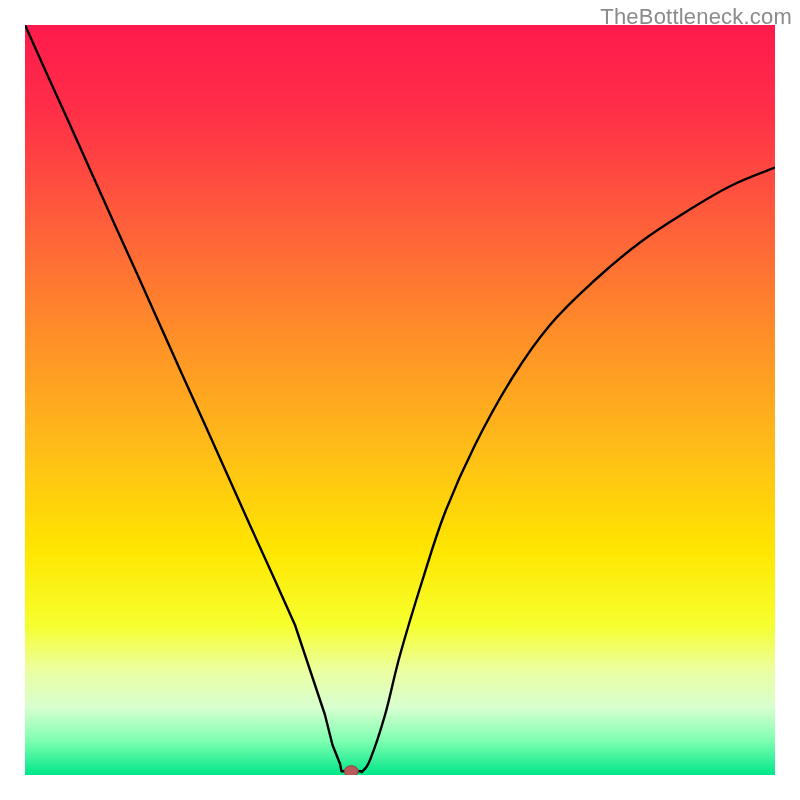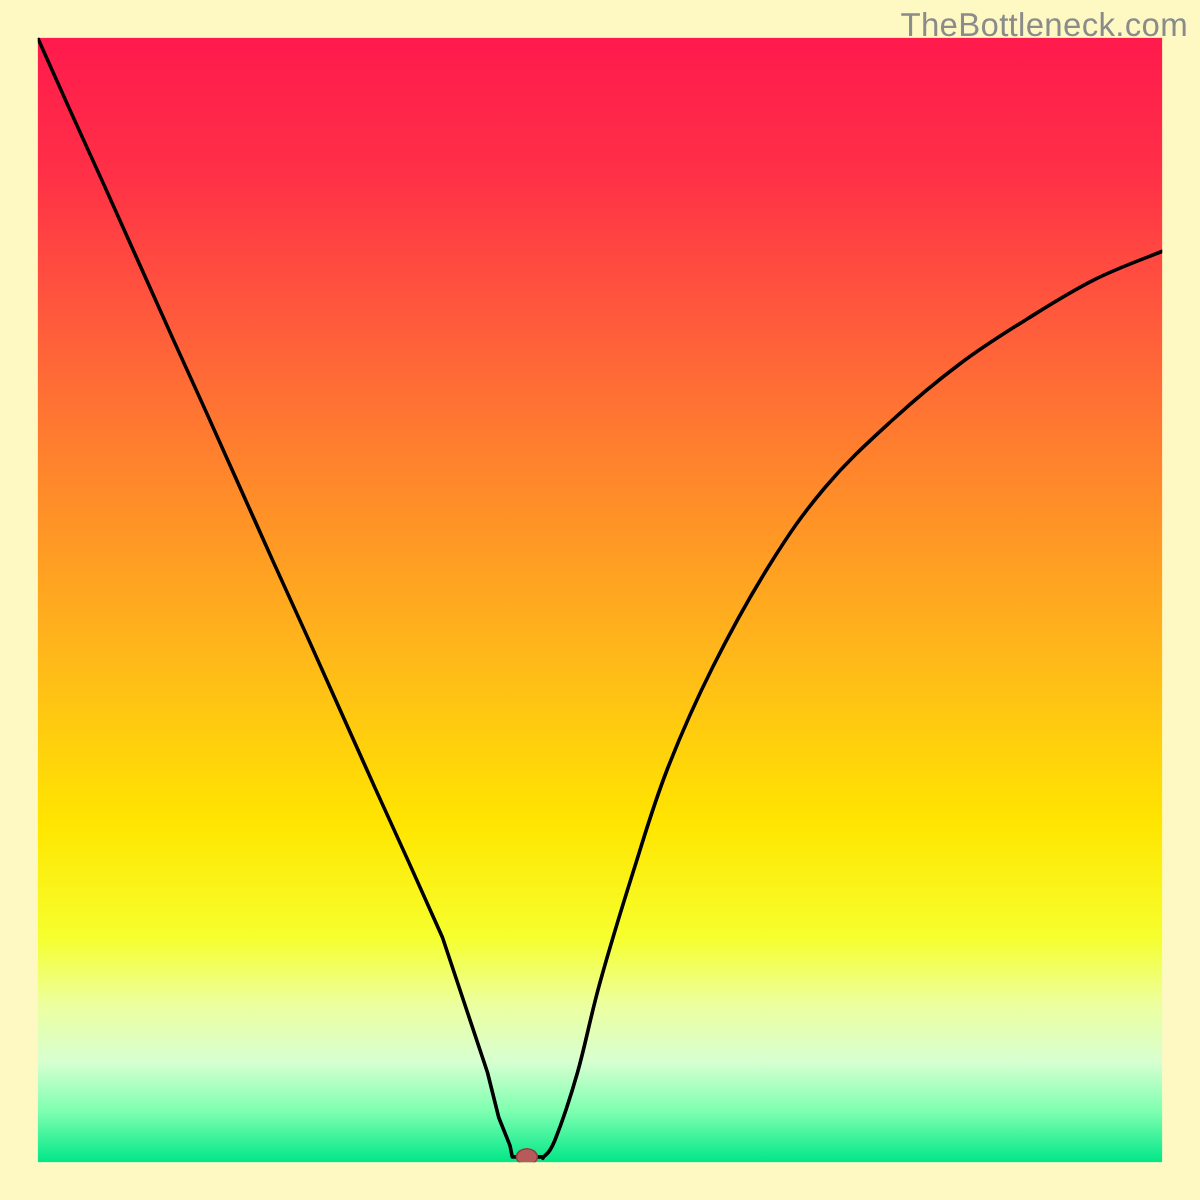--- a/index.html
+++ b/index.html
@@ -10,21 +10,21 @@
     overflow: hidden;
     background: #000;
     font-family: Arial, Helvetica, sans-serif;
   }
   .frame {
     position: absolute;
     left: 0;
     top: 0;
     width: 800px;
     height: 800px;
-    background: #fef9c3;
+    background: #ffffff;
   }
   .plot {
     position: absolute;
     left: 25px;
     top: 25px;
     width: 750px;
     height: 750px;
     overflow: hidden;
   }
   .watermark {

